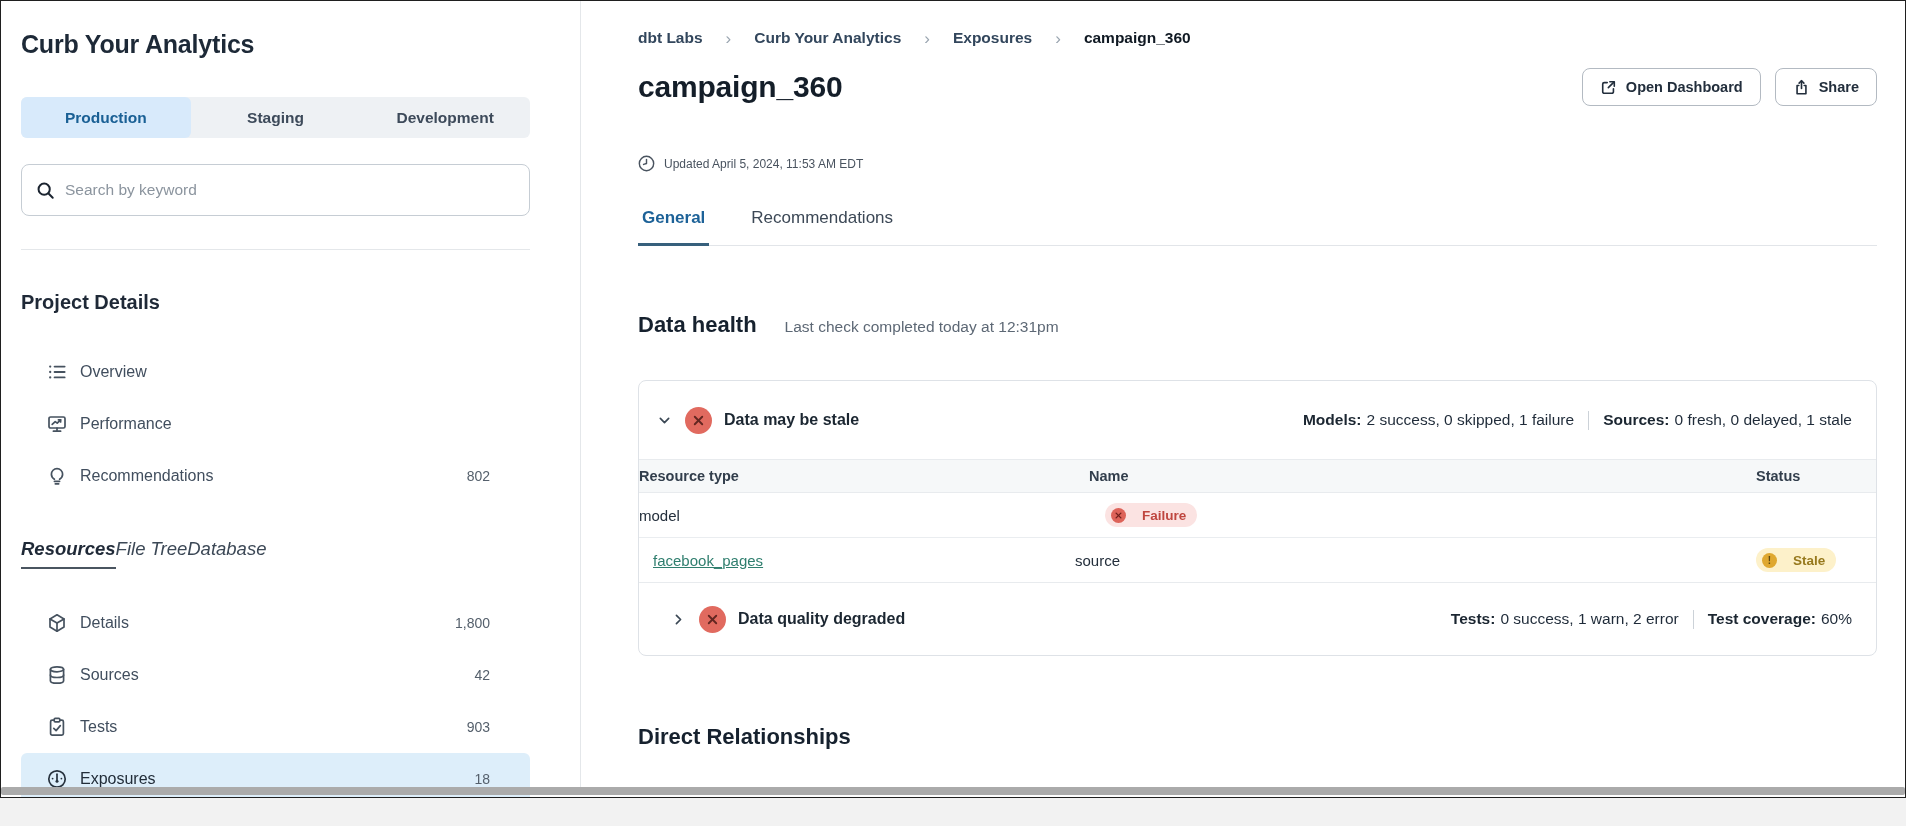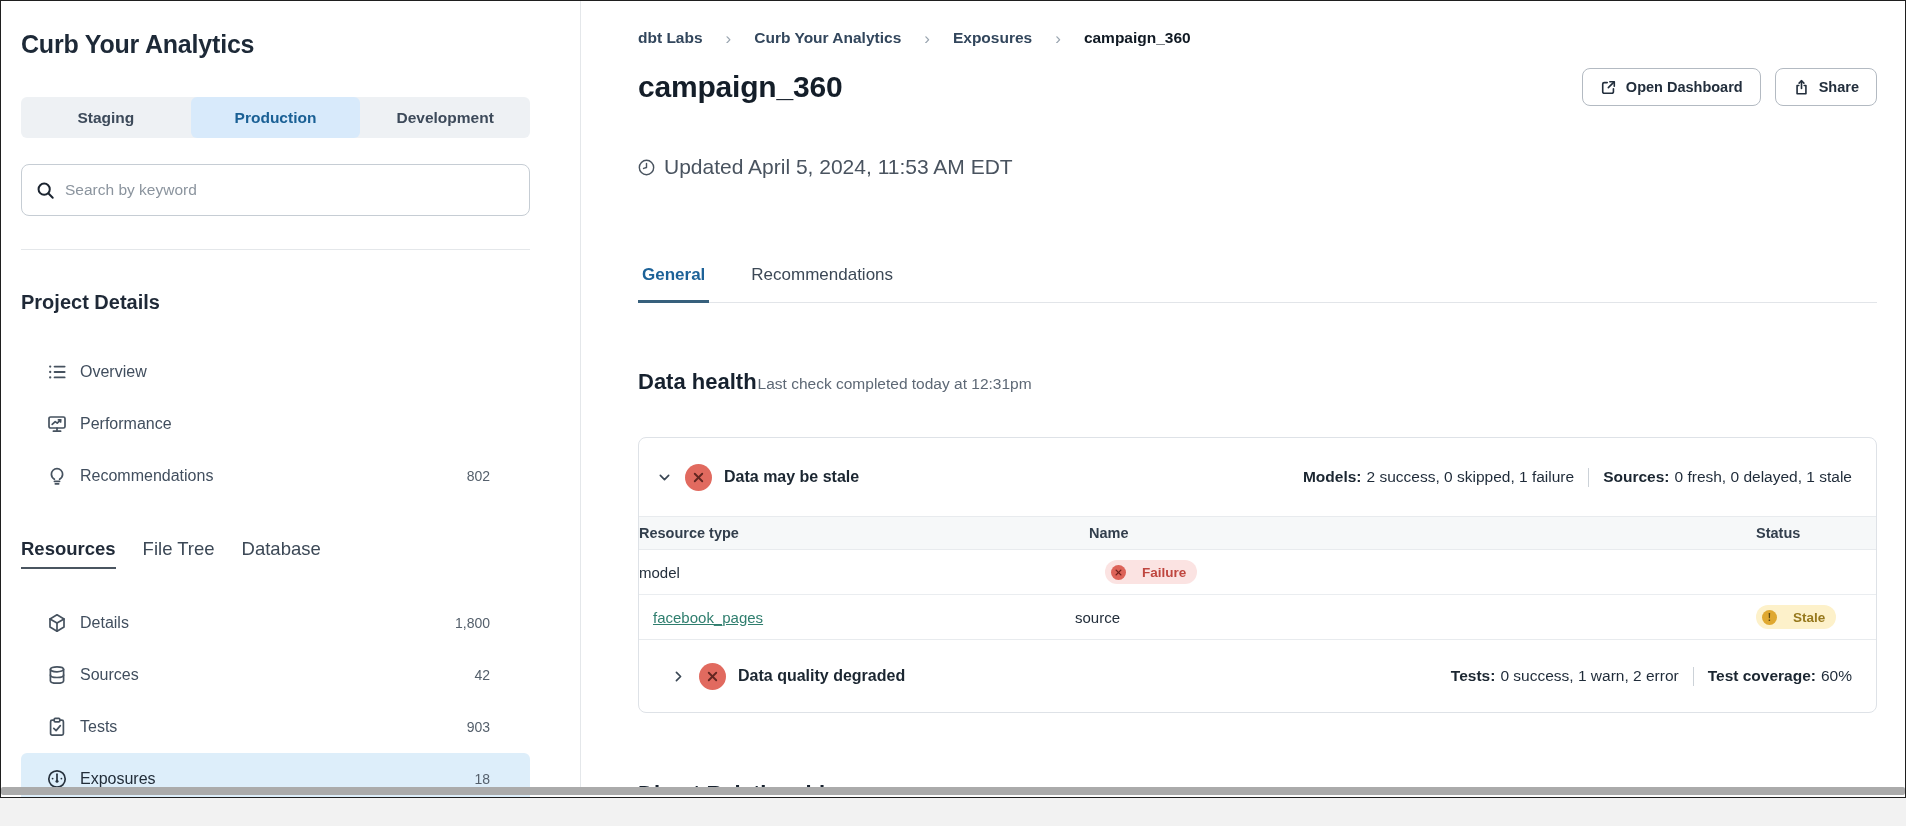--- a/index.html
+++ b/index.html
@@ -55,21 +55,21 @@
     padding: 0 40px 0 26px; border-radius: 6px; cursor: pointer;
     color: #414e5e;
   }
   .sb-item.selected { background: #ddeefa; }
   .sb-item .icon { width: 20px; height: 20px; display: inline-flex; color: #46525f; }
   .sb-item.selected .icon { color: #27323e; }
   .sb-label { font-size: 16px; color: #414e5e; }
   .sb-item.selected .sb-label { color: #222d39; }
   .sb-count { margin-left: auto; font-size: 14px; color: #55606c; }
 
-  .res-tabs { margin-top: 36px; display: flex; gap: 27px; align-items: baseline; }
+  .res-tabs { margin-top: 36px; display: flex; align-items: baseline; font-style: italic; }
   .res-tab { font-size: 18.5px; color: #3c4856; padding-bottom: 7px; cursor: pointer; }
   .res-tab.active { color: #1f2937; font-weight: 600; border-bottom: 2.5px solid #4a5560; }
 
   
   .main { position: absolute; left: 581px; right: 0; top: 0; bottom: 10px; padding: 18px 28px 0 56px; background: #fff; overflow: hidden; }
 
   .breadcrumb { margin-top: 10px; display: flex; align-items: center; gap: 23px; }
   .bc-item { font-size: 15.5px; font-weight: 600; color: #32465c; cursor: pointer; }
   .bc-item.current { font-weight: 700; color: #101923; cursor: default; }
   .bc-sep { color: #9aa5b0; font-size: 17px; line-height: 1; }
@@ -80,27 +80,27 @@
   .header-actions { margin-left: auto; display: flex; gap: 14px; }
   .btn {
     display: inline-flex; align-items: center; gap: 9px; height: 38px; padding: 0 17px;
     border: 1px solid #b3bac2; border-radius: 8px; background: #fff; cursor: pointer;
     font-size: 14.5px; font-weight: 700; color: #222e3c;
     font-family: "Liberation Sans", "DejaVu Sans", sans-serif;
   }
   .btn svg { color: #222e3c; }
 
   .updated-row { margin-top: 46px; display: flex; align-items: center; gap: 9px; color: #49535f; }
-  .updated-text { font-size: 21px; color: #49535f; }
-
-  .tab-bar { margin-top: 86px; display: flex; gap: 38px; border-bottom: 1px solid #e2e5e9; }
+  .updated-text { font-size: 12px; color: #49535f; }
+
+  .tab-bar { margin-top: 36px; display: flex; gap: 38px; border-bottom: 1px solid #e2e5e9; }
   .tab { font-size: 17px; color: #3c4856; padding: 0 4px 15px 4px; cursor: pointer; }
   .tab.active { color: #1d6298; font-weight: 600; border-bottom: 3px solid #37607c; margin-bottom: -1px; }
 
-  .dh-row { margin-top: 64px; display: flex; align-items: baseline; gap: 1px; }
+  .dh-row { margin-top: 64px; display: flex; align-items: baseline; gap: 28px; }
   .section-heading { font-size: 22px; font-weight: 600; color: #16212e; line-height: 30px; }
   .dh-sub { font-size: 15.5px; color: #5d6875; }
 
   
   .card { margin-top: 40px; border: 1px solid #dee2e7; border-radius: 8px; background: #fff; }
   .expander {
     display: flex; align-items: center; padding: 0 24px 0 18px; height: 78px; cursor: pointer;
   }
   .expander.inner { padding-left: 32px; height: 72px; }
   .chev { display: inline-flex; color: #3a4754; margin-right: 13px; }
@@ -152,22 +152,22 @@
 </style>
 </head>
 <body>
 
 <div class="page">
 
   <aside class="sidebar">
     <h1 class="sb-title">Curb Your Analytics</h1>
 
     <div class="seg">
+      <div class="seg-item active">Production</div>
       <div class="seg-item">Staging</div>
-      <div class="seg-item active">Production</div>
       <div class="seg-item">Development</div>
     </div>
 
     <div class="search">
       <span style="display:inline-flex">
         <svg width="19" height="19" viewBox="0 0 20 20" fill="none" stroke="#1b2430" stroke-width="2.1" stroke-linecap="round">
           <circle cx="8.6" cy="8.6" r="5.9"></circle>
             <line x1="13.2" y1="13.2" x2="17.6" y2="17.6"></line>
         </svg>
       </span>

